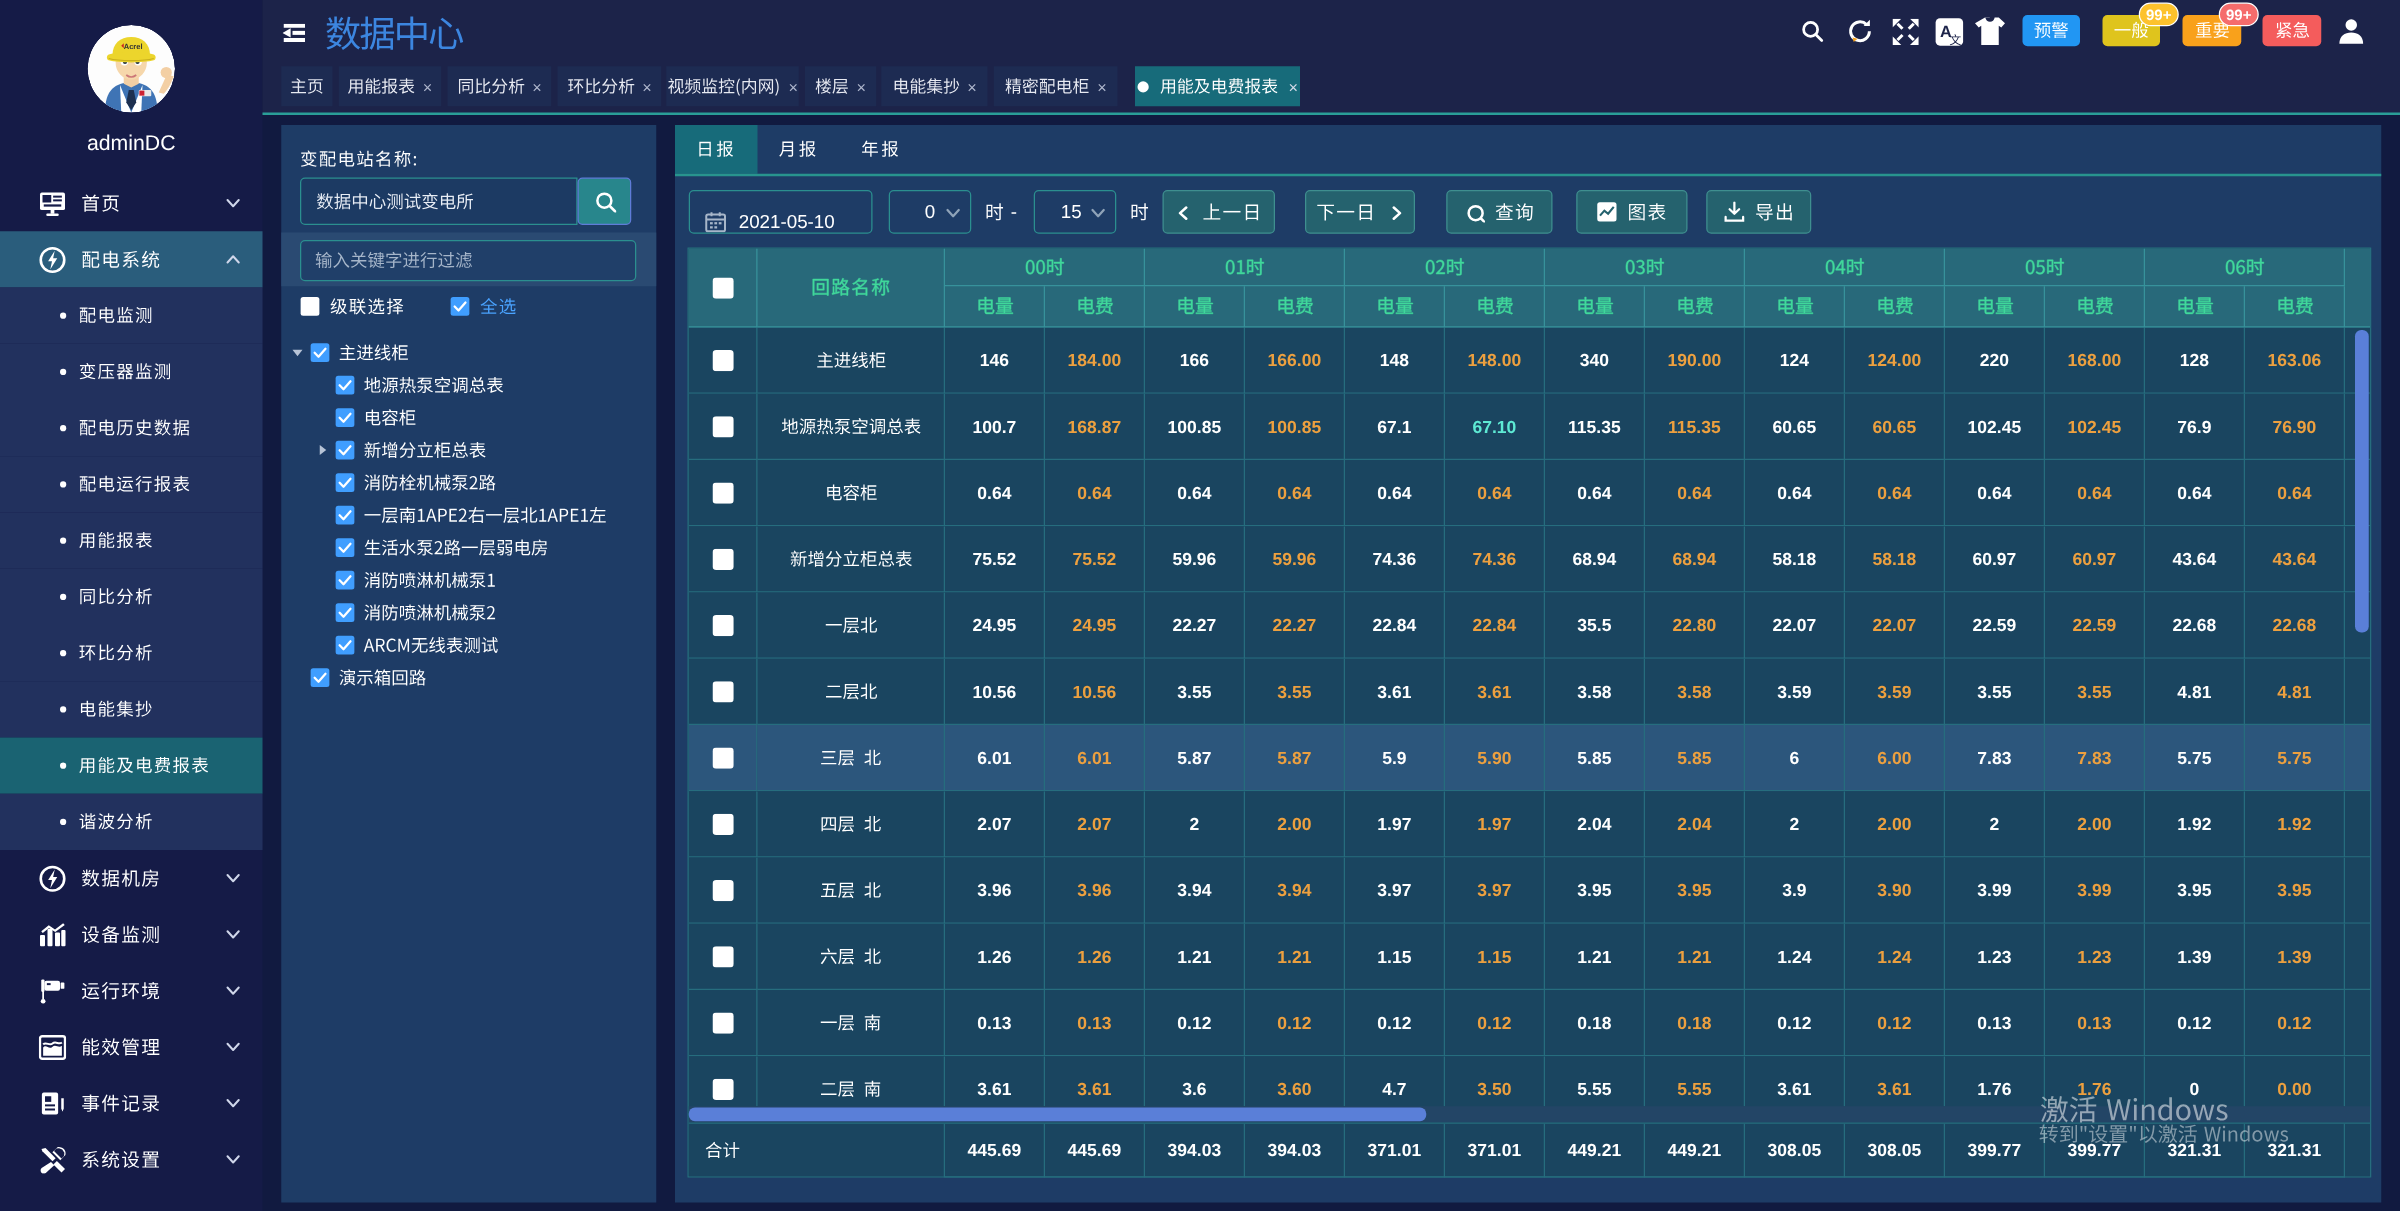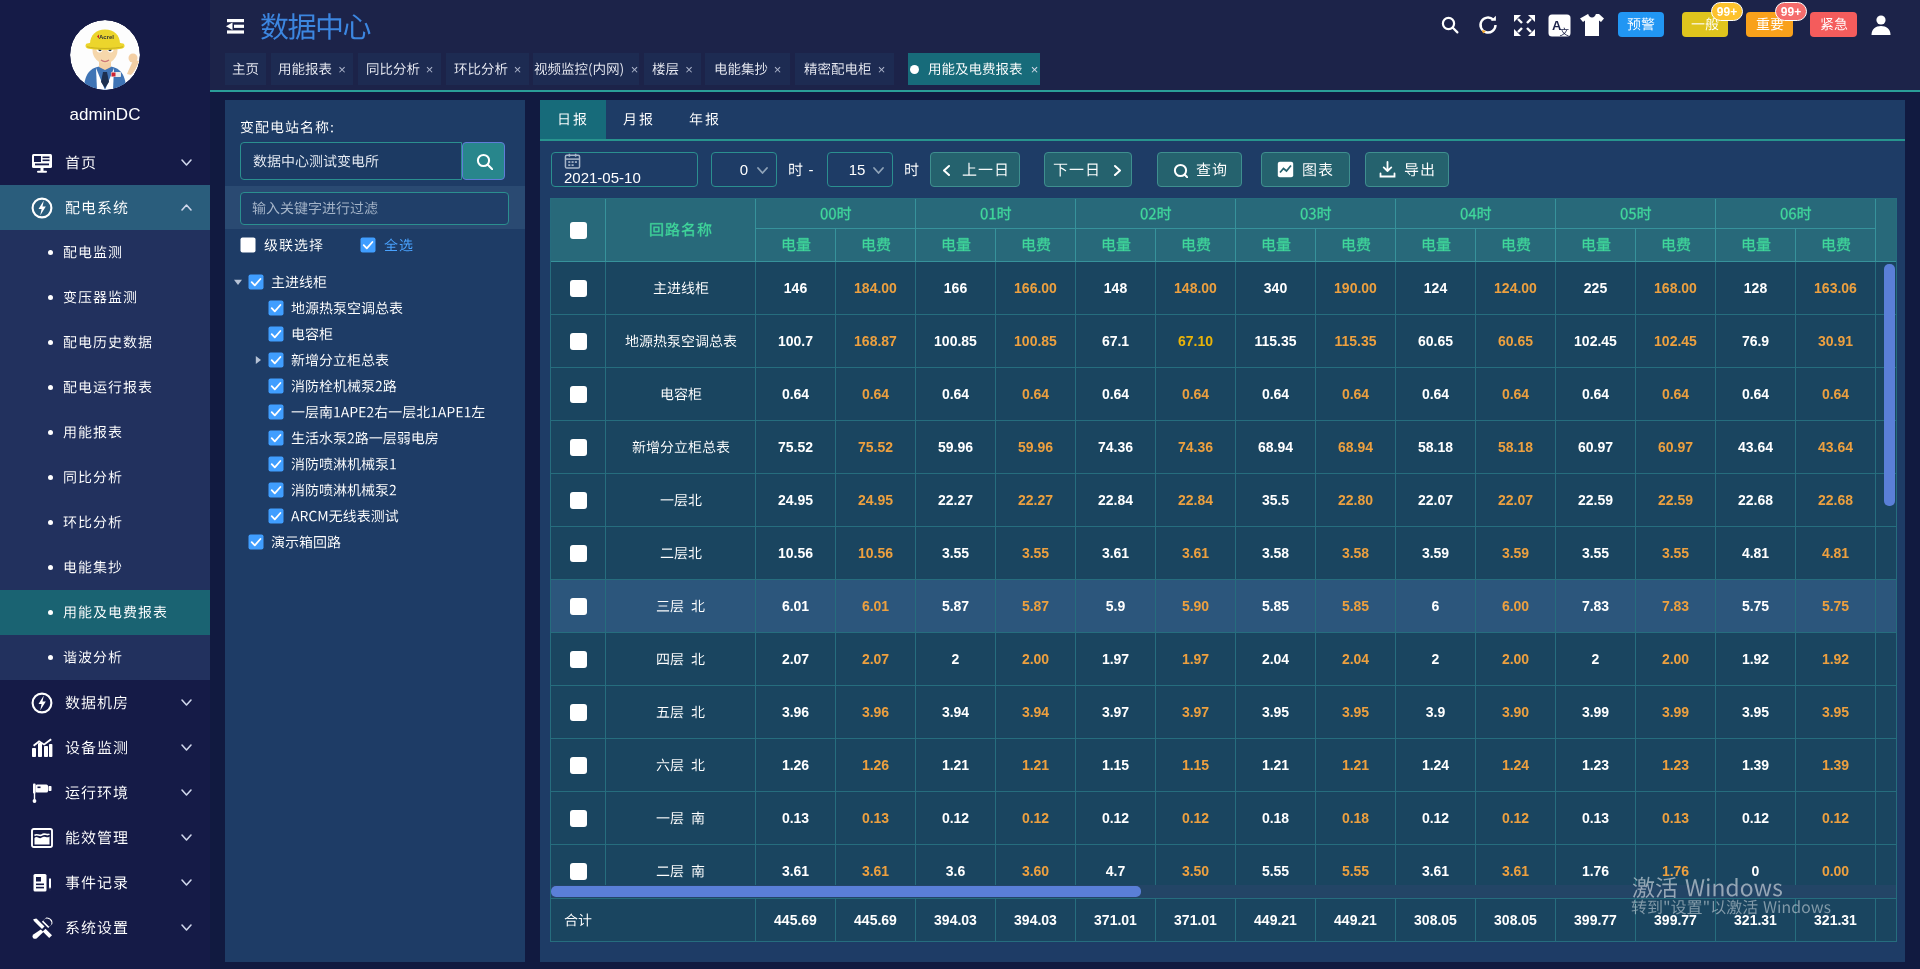--- a/index.html
+++ b/index.html
@@ -1106,21 +1106,21 @@
     <div style="position:absolute;left:132px;top:0px;width:66px;height:39px;display:flex;align-items:center;justify-content:center;">
       <svg width="32" height="15" viewBox="0 0 32 15" style="display:block;overflow:visible">
         <g fill="#fff">
           <use href="#g130" transform="translate(0.0,12.3) scale(0.01400,-0.01400)"></use>
           <use href="#g18" transform="translate(16.0,12.3) scale(0.01400,-0.01400)"></use>
         </g>
       </svg>
     </div>
     <div style="position:absolute;left:0px;top:39px;width:1365px;height:2px;background:#28948e;"></div>
     <div style="position:absolute;left:11px;top:52px;width:147px;height:35px;border:1px solid #2b8f8f;border-radius:4px;box-sizing:border-box;">
-      <div style="position:absolute;left:12px;top:0px;width:130px;height:33px;display:flex;align-items:flex-start;flex-direction:column;">
+      <div style="position:absolute;left:12px;top:0px;width:130px;height:33px;display:flex;align-items:flex-end;">
         <svg width="17" height="17" viewBox="0 0 17 17" style="display:block;">
           <rect x="1" y="2.5" width="15" height="13.5" rx="1.5" fill="none" stroke="#a7b6c9" stroke-width="1.6"></rect>
           <line x1="1" y1="6.5" x2="16" y2="6.5" stroke="#a7b6c9" stroke-width="1.6"></line>
           <line x1="5.2" y1="0.8" x2="5.2" y2="4" stroke="#a7b6c9" stroke-width="1.6"></line>
           <line x1="11.8" y1="0.8" x2="11.8" y2="4" stroke="#a7b6c9" stroke-width="1.6"></line>
           <g fill="#a7b6c9">
             <rect x="4" y="8.7" width="2.2" height="1.8"></rect>
             <rect x="7.5" y="8.7" width="2.2" height="1.8"></rect>
             <rect x="11" y="8.7" width="2.2" height="1.8"></rect>
             <rect x="4" y="12" width="2.2" height="1.8"></rect>
@@ -1468,21 +1468,21 @@
       <div style="position:absolute;left:765px;top:0px;width:80px;height:53px;display:flex;align-items:center;justify-content:center;border-right:1px solid #266d7e;border-bottom:1px solid #266d7e;box-sizing:border-box;">
         <span style="font-size:14px;color:#eda03f;font-weight:700;font-family:'Liberation Sans',sans-serif;">190.00</span>
       </div>
       <div style="position:absolute;left:845px;top:0px;width:80px;height:53px;display:flex;align-items:center;justify-content:center;border-right:1px solid #266d7e;border-bottom:1px solid #266d7e;box-sizing:border-box;">
         <span style="font-size:14px;color:#fff;font-weight:700;font-family:'Liberation Sans',sans-serif;">124</span>
       </div>
       <div style="position:absolute;left:925px;top:0px;width:80px;height:53px;display:flex;align-items:center;justify-content:center;border-right:1px solid #266d7e;border-bottom:1px solid #266d7e;box-sizing:border-box;">
         <span style="font-size:14px;color:#eda03f;font-weight:700;font-family:'Liberation Sans',sans-serif;">124.00</span>
       </div>
       <div style="position:absolute;left:1005px;top:0px;width:80px;height:53px;display:flex;align-items:center;justify-content:center;border-right:1px solid #266d7e;border-bottom:1px solid #266d7e;box-sizing:border-box;">
-        <span style="font-size:14px;color:#fff;font-weight:700;font-family:'Liberation Sans',sans-serif;">225</span>
+        <span style="font-size:14px;color:#fff;font-weight:700;font-family:'Liberation Sans',sans-serif;">220</span>
       </div>
       <div style="position:absolute;left:1085px;top:0px;width:80px;height:53px;display:flex;align-items:center;justify-content:center;border-right:1px solid #266d7e;border-bottom:1px solid #266d7e;box-sizing:border-box;">
         <span style="font-size:14px;color:#eda03f;font-weight:700;font-family:'Liberation Sans',sans-serif;">168.00</span>
       </div>
       <div style="position:absolute;left:1165px;top:0px;width:80px;height:53px;display:flex;align-items:center;justify-content:center;border-right:1px solid #266d7e;border-bottom:1px solid #266d7e;box-sizing:border-box;">
         <span style="font-size:14px;color:#fff;font-weight:700;font-family:'Liberation Sans',sans-serif;">128</span>
       </div>
       <div style="position:absolute;left:1245px;top:0px;width:80px;height:53px;display:flex;align-items:center;justify-content:center;border-right:1px solid #266d7e;border-bottom:1px solid #266d7e;box-sizing:border-box;">
         <span style="font-size:14px;color:#eda03f;font-weight:700;font-family:'Liberation Sans',sans-serif;">163.06</span>
       </div>
@@ -1517,21 +1517,21 @@
       <div style="position:absolute;left:365px;top:0px;width:80px;height:53px;display:flex;align-items:center;justify-content:center;border-right:1px solid #266d7e;border-bottom:1px solid #266d7e;box-sizing:border-box;">
         <span style="font-size:14px;color:#fff;font-weight:700;font-family:'Liberation Sans',sans-serif;">100.85</span>
       </div>
       <div style="position:absolute;left:445px;top:0px;width:80px;height:53px;display:flex;align-items:center;justify-content:center;border-right:1px solid #266d7e;border-bottom:1px solid #266d7e;box-sizing:border-box;">
         <span style="font-size:14px;color:#eda03f;font-weight:700;font-family:'Liberation Sans',sans-serif;">100.85</span>
       </div>
       <div style="position:absolute;left:525px;top:0px;width:80px;height:53px;display:flex;align-items:center;justify-content:center;border-right:1px solid #266d7e;border-bottom:1px solid #266d7e;box-sizing:border-box;">
         <span style="font-size:14px;color:#fff;font-weight:700;font-family:'Liberation Sans',sans-serif;">67.1</span>
       </div>
       <div style="position:absolute;left:605px;top:0px;width:80px;height:53px;display:flex;align-items:center;justify-content:center;border-right:1px solid #266d7e;border-bottom:1px solid #266d7e;box-sizing:border-box;">
-        <span style="font-size:14px;color:#eab308;font-weight:700;font-family:'Liberation Sans',sans-serif;">67.10</span>
+        <span style="font-size:14px;color:#5eead4;font-weight:700;font-family:'Liberation Sans',sans-serif;">67.10</span>
       </div>
       <div style="position:absolute;left:685px;top:0px;width:80px;height:53px;display:flex;align-items:center;justify-content:center;border-right:1px solid #266d7e;border-bottom:1px solid #266d7e;box-sizing:border-box;">
         <span style="font-size:14px;color:#fff;font-weight:700;font-family:'Liberation Sans',sans-serif;">115.35</span>
       </div>
       <div style="position:absolute;left:765px;top:0px;width:80px;height:53px;display:flex;align-items:center;justify-content:center;border-right:1px solid #266d7e;border-bottom:1px solid #266d7e;box-sizing:border-box;">
         <span style="font-size:14px;color:#eda03f;font-weight:700;font-family:'Liberation Sans',sans-serif;">115.35</span>
       </div>
       <div style="position:absolute;left:845px;top:0px;width:80px;height:53px;display:flex;align-items:center;justify-content:center;border-right:1px solid #266d7e;border-bottom:1px solid #266d7e;box-sizing:border-box;">
         <span style="font-size:14px;color:#fff;font-weight:700;font-family:'Liberation Sans',sans-serif;">60.65</span>
       </div>
@@ -1541,21 +1541,21 @@
       <div style="position:absolute;left:1005px;top:0px;width:80px;height:53px;display:flex;align-items:center;justify-content:center;border-right:1px solid #266d7e;border-bottom:1px solid #266d7e;box-sizing:border-box;">
         <span style="font-size:14px;color:#fff;font-weight:700;font-family:'Liberation Sans',sans-serif;">102.45</span>
       </div>
       <div style="position:absolute;left:1085px;top:0px;width:80px;height:53px;display:flex;align-items:center;justify-content:center;border-right:1px solid #266d7e;border-bottom:1px solid #266d7e;box-sizing:border-box;">
         <span style="font-size:14px;color:#eda03f;font-weight:700;font-family:'Liberation Sans',sans-serif;">102.45</span>
       </div>
       <div style="position:absolute;left:1165px;top:0px;width:80px;height:53px;display:flex;align-items:center;justify-content:center;border-right:1px solid #266d7e;border-bottom:1px solid #266d7e;box-sizing:border-box;">
         <span style="font-size:14px;color:#fff;font-weight:700;font-family:'Liberation Sans',sans-serif;">76.9</span>
       </div>
       <div style="position:absolute;left:1245px;top:0px;width:80px;height:53px;display:flex;align-items:center;justify-content:center;border-right:1px solid #266d7e;border-bottom:1px solid #266d7e;box-sizing:border-box;">
-        <span style="font-size:14px;color:#eda03f;font-weight:700;font-family:'Liberation Sans',sans-serif;">30.91</span>
+        <span style="font-size:14px;color:#eda03f;font-weight:700;font-family:'Liberation Sans',sans-serif;">76.90</span>
       </div>
       <div style="position:absolute;left:1325px;top:0px;width:20px;height:53px;display:flex;align-items:center;justify-content:center;border-bottom:1px solid #266d7e;box-sizing:border-box;"></div>
     </div>
     <div style="position:absolute;left:0px;top:169px;width:1345px;height:53px;overflow:hidden;">
       <div style="position:absolute;left:0px;top:0px;width:55px;height:53px;display:flex;align-items:center;justify-content:center;border-right:1px solid #266d7e;border-bottom:1px solid #266d7e;box-sizing:border-box;">
         <svg width="17" height="17" viewBox="0 0 17 17" style="display:block;">
           <rect width="17" height="17" rx="3" fill="#fff"></rect>
         </svg>
       </div>
       <div style="position:absolute;left:55px;top:0px;width:150px;height:53px;display:flex;align-items:center;justify-content:center;border-right:1px solid #266d7e;border-bottom:1px solid #266d7e;box-sizing:border-box;">

